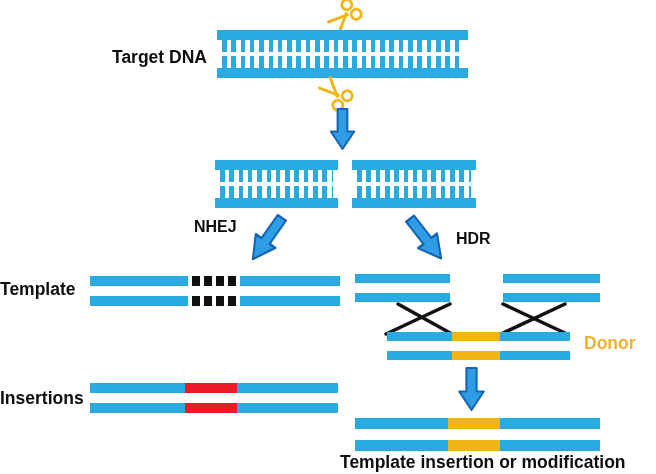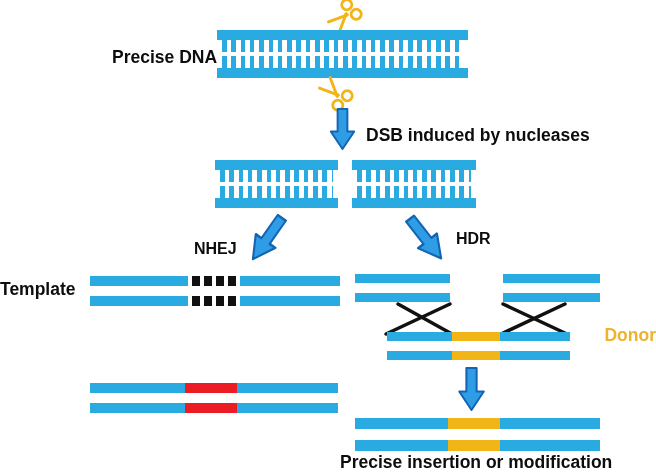--- a/index.html
+++ b/index.html
@@ -12,21 +12,21 @@
     --ink:#111111;
   }
   html,body{margin:0;padding:0;background:#fff;}
   .canvas{
     position:relative;width:656px;height:474px;background:#fff;overflow:hidden;
     font-family:"Liberation Sans","DejaVu Sans",sans-serif;
   }
   .lbl{position:absolute;font-weight:bold;color:#0d0d0d;white-space:nowrap;}
   .lbl-17{font-size:17.5px;}
   .lbl-16{font-size:16px;}
-  .gold-lbl{color:var(--gold-text);text-align:right;line-height:20px;}
+  .gold-lbl{color:var(--gold-text);text-align:left;line-height:20px;margin-top:8px;}
 
   
   .ladder{position:absolute;}
   .ladder .bar-top,.ladder .bar-bot{position:absolute;left:0;right:0;height:10px;background:var(--blue);}
   .ladder .bar-top{top:0;}
   .ladder .bar-bot{bottom:0;}
   .ladder .teeth{position:absolute;left:5px;right:5px;height:12px;
     background:repeating-linear-gradient(90deg,var(--blue) 0 4.6px,#ffffff 4.6px 9.3px);}
   .ladder .teeth.down{top:10px;}
   .ladder .teeth.up{bottom:10px;}
@@ -59,21 +59,21 @@
       <g fill="none" stroke="#F2B517" stroke-width="3.5" stroke-linecap="round">
         <path d="M5 15 L27 25"></path>
         <path d="M5 33 L27 23"></path>
         <circle cx="35" cy="16" r="6"></circle>
         <circle cx="35" cy="32" r="6"></circle>
       </g>
       <circle cx="26" cy="24" r="2.5" fill="#F2B517"></circle>
     </svg>
   </div>
 
-  <div class="lbl lbl-17" style="left:112px;top:47px;">Precise DNA</div>
+  <div class="lbl lbl-17" style="left:112px;top:47px;">Target DNA</div>
 
   <div class="ladder" style="left:217px;top:30px;width:251px;height:48px;">
     <div class="bar-top"></div>
     <div class="teeth down"></div>
     <div class="teeth up"></div>
     <div class="bar-bot"></div>
   </div>
 
   <div class="scissors" style="left:316px;top:74px;width:40px;height:40px;transform:rotate(45deg);">
     <svg viewBox="0 0 48 48">
@@ -83,36 +83,35 @@
         <circle cx="35" cy="16" r="6"></circle>
         <circle cx="35" cy="32" r="6"></circle>
       </g>
       <circle cx="26" cy="24" r="2.5" fill="#F2B517"></circle>
     </svg>
   </div>
 
   <svg class="arrow-svg" style="left:329px;top:108px;width:27px;height:43px;" viewBox="0 0 26 44">
     <polygon points="8,1 18,1 18,24 25,24 13,42 1,24 8,24"></polygon>
   </svg>
-  <div class="lbl lbl-17" style="left:366px;top:125px;">DSB induced by nucleases</div>
 
   <div class="ladder" style="left:215px;top:160px;width:123px;height:48px;">
     <div class="bar-top"></div>
     <div class="teeth down"></div>
     <div class="teeth up"></div>
     <div class="bar-bot"></div>
   </div>
   <div class="ladder" style="left:352px;top:160px;width:124px;height:48px;">
     <div class="bar-top"></div>
     <div class="teeth down"></div>
     <div class="teeth up"></div>
     <div class="bar-bot"></div>
   </div>
 
-  <div class="lbl lbl-16" style="left:194px;top:240px;text-align:center;">NHEJ</div>
+  <div class="lbl lbl-16" style="left:194px;top:218px;text-align:center;">NHEJ</div>
   <svg class="arrow-svg" style="left:254px;top:212px;width:26px;height:54px;transform:rotate(35deg);" viewBox="0 0 26 44" preserveAspectRatio="none">
     <polygon points="8,1 18,1 18,24 25,24 13,42 1,24 8,24"></polygon>
   </svg>
 
   <svg class="arrow-svg" style="left:413px;top:212px;width:26px;height:54px;transform:rotate(-38deg);" viewBox="0 0 26 44" preserveAspectRatio="none">
     <polygon points="8,1 18,1 18,24 25,24 13,42 1,24 8,24"></polygon>
   </svg>
   <div class="lbl lbl-16" style="left:456px;top:230px;">HDR</div>
 
   <div class="lbl lbl-17" style="left:0px;top:279px;">Template</div>
@@ -146,28 +145,29 @@
     <div class="seg yellow" style="left:65px;width:48px;"></div>
   </div>
   <div class="lbl lbl-17 gold-lbl" style="left:584px;top:325px;width:72px;">
     <div>Donor</div>
   </div>
 
   <svg class="arrow-svg" style="left:458px;top:367px;width:27px;height:45px;" viewBox="0 0 26 44">
     <polygon points="8,1 18,1 18,24 25,24 13,42 1,24 8,24"></polygon>
   </svg>
 
+  <div class="lbl lbl-17" style="left:0px;top:388px;">Insertions</div>
   <div class="bar" style="left:90px;top:383px;width:248px;height:10px;">
     <div class="seg red" style="left:95px;width:52px;"></div>
   </div>
   <div class="bar" style="left:90px;top:403px;width:248px;height:10px;">
     <div class="seg red" style="left:95px;width:52px;"></div>
   </div>
 
   <div class="bar" style="left:355px;top:418px;width:245px;height:11px;">
     <div class="seg yellow" style="left:93px;width:52px;"></div>
   </div>
   <div class="bar" style="left:355px;top:440px;width:245px;height:11px;">
     <div class="seg yellow" style="left:93px;width:52px;"></div>
   </div>
-  <div class="lbl lbl-17" style="left:340px;top:452px;">Precise insertion or modification</div>
+  <div class="lbl lbl-17" style="left:340px;top:452px;">Template insertion or modification</div>
 
 </div>
 
 </body></html>

